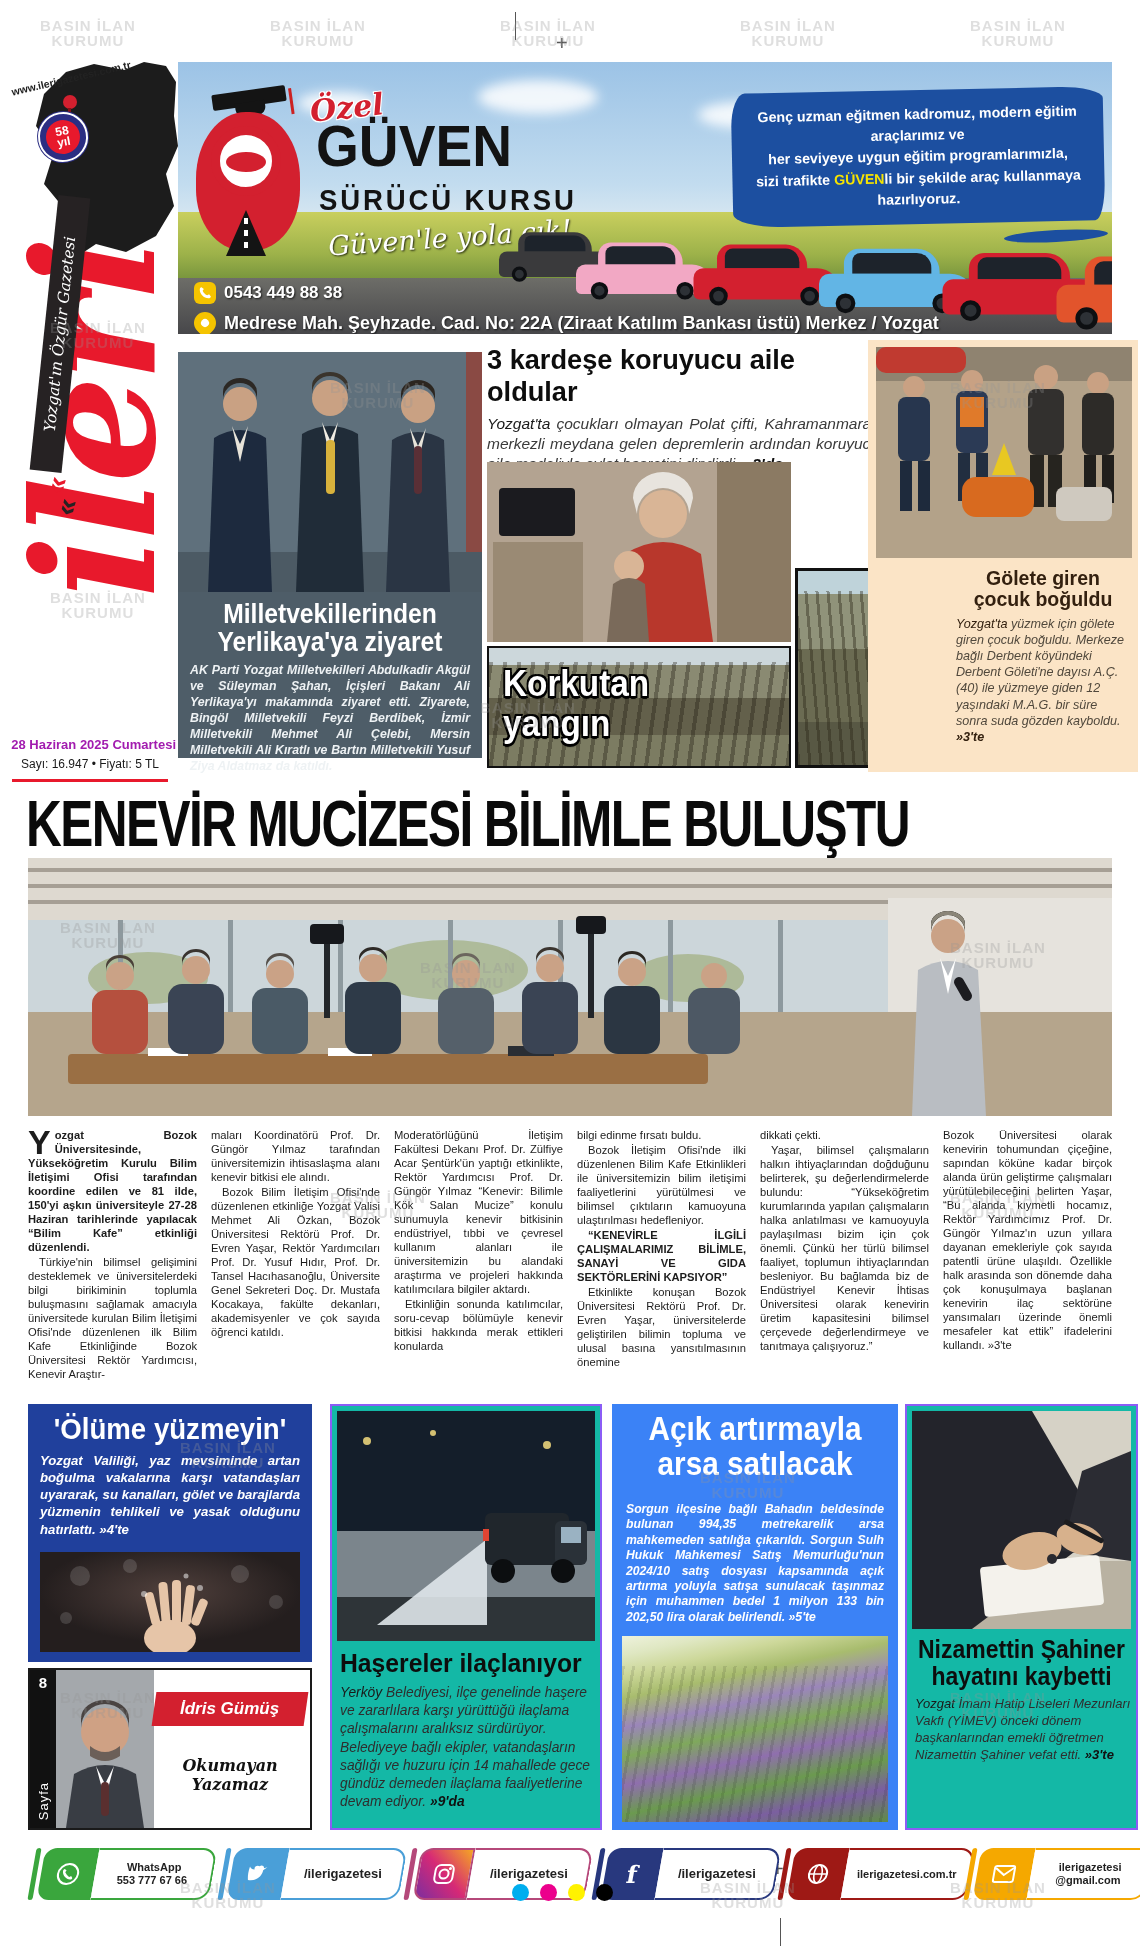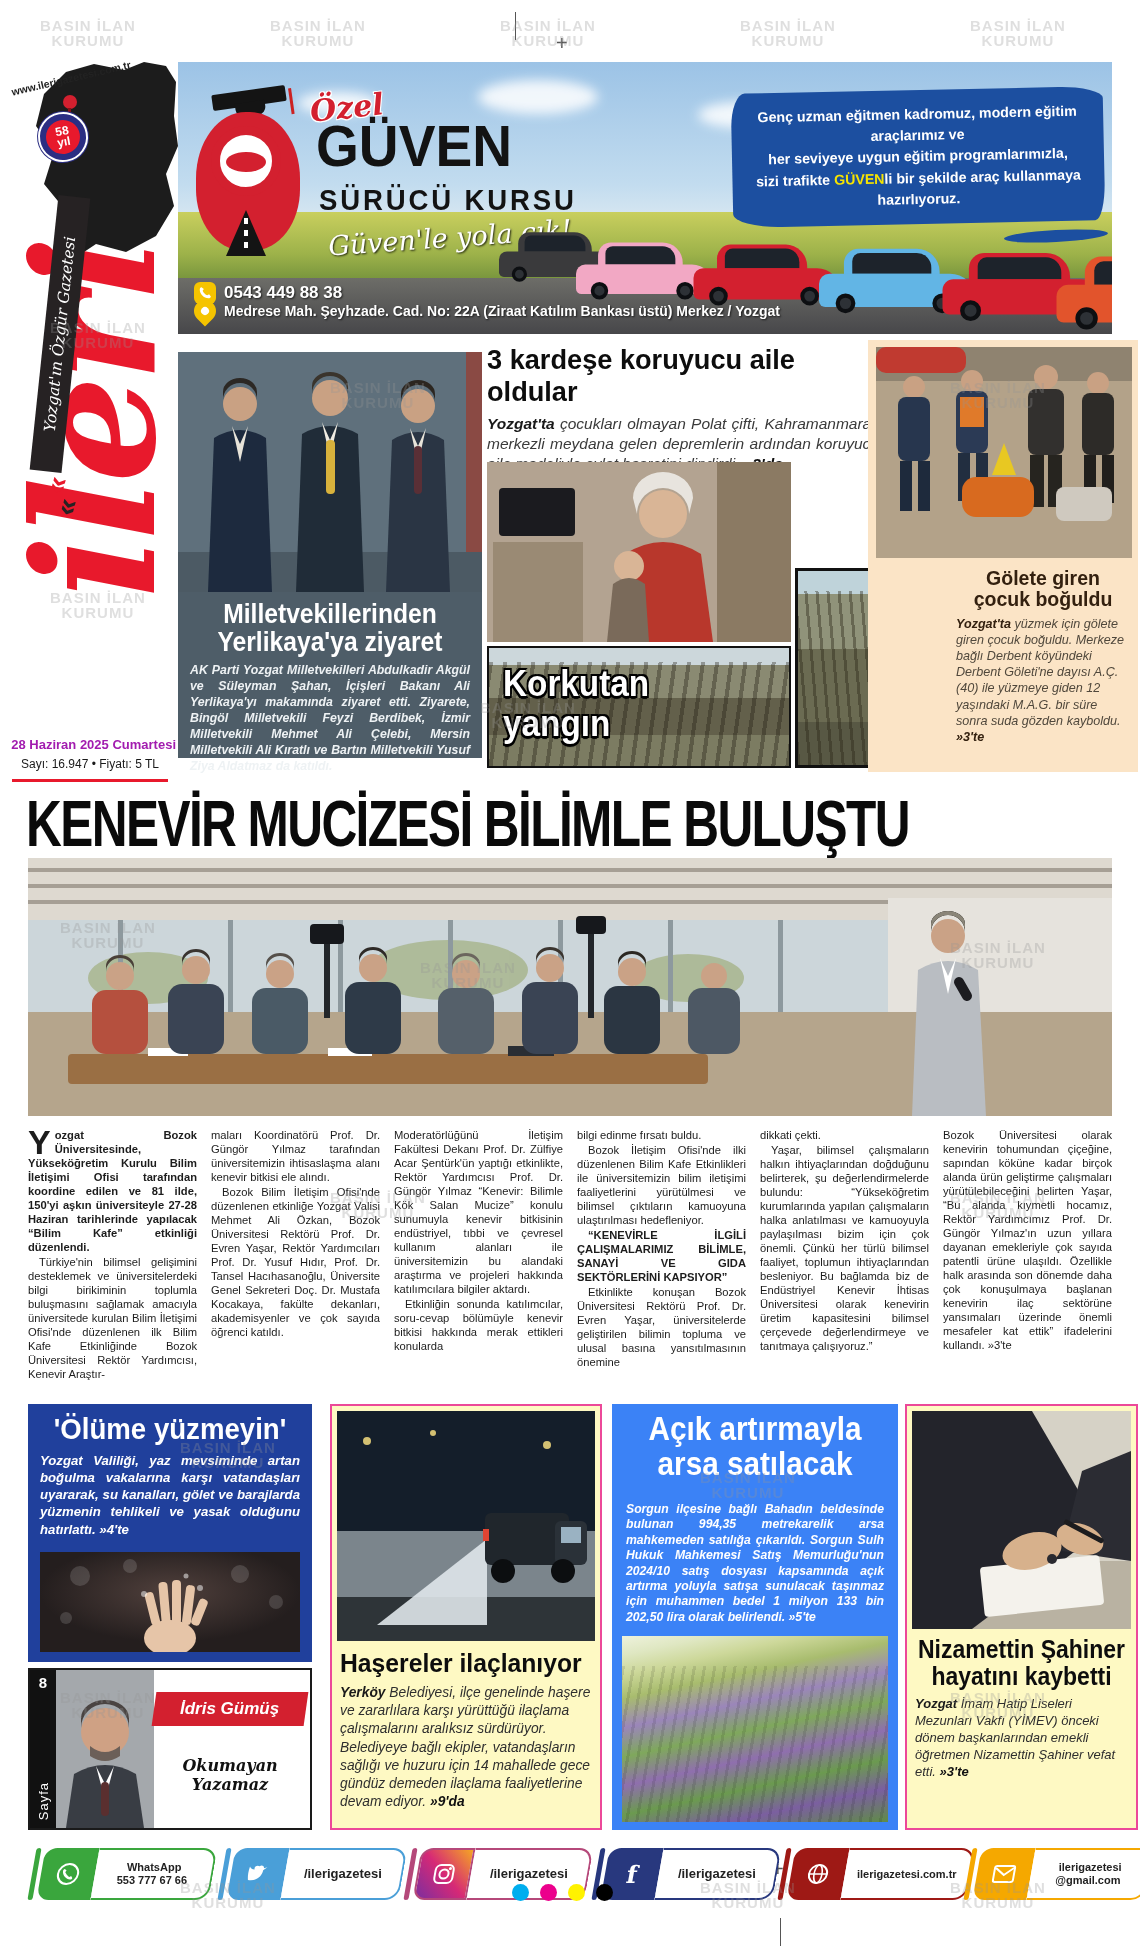--- a/index.html
+++ b/index.html
@@ -52,21 +52,21 @@
   .car{position:absolute;width:150px;height:62px;}
   .car .cab{position:absolute;left:24px;right:34px;top:0;height:30px;border-radius:14px 22px 0 0;background:var(--c);}
   .car .win{position:absolute;left:32px;right:42px;top:4px;height:20px;background:#1d232b;border-radius:8px 14px 0 0;}
   .car .bd{position:absolute;left:0;right:0;bottom:6px;height:32px;border-radius:10px 24px 6px 6px;background:var(--c);}
   .car .w1,.car .w2{position:absolute;bottom:0;width:19px;height:19px;border-radius:50%;background:#2d3136;border:4px solid #0d0f12;box-sizing:border-box;}
   .car .w1{left:16px;} .car .w2{right:22px;}
   .adrow{position:absolute;display:flex;align-items:center;gap:8px;color:#fff;font-weight:bold;text-shadow:1px 1px 2px rgba(0,0,0,.7);}
   .icbox{width:22px;height:22px;border-radius:6px;background:#f5c400;display:flex;align-items:center;justify-content:center;flex:0 0 22px;}
   
   .hl{font-weight:900;color:#0d0d0d;}
-  .lead-b{font-weight:bold;font-style:italic;color:#1a1a1a;}
+  .lead-b{font-weight:normal;font-style:italic;color:#1a1a1a;}
   .ref{font-weight:bold;font-style:italic;color:#111;}
   #st-koruyucu{left:487px;top:344px;width:392px;}
   #st-koruyucu h2{margin:0;font-size:28px;transform:scaleX(.97);transform-origin:0 50%;}
   #st-koruyucu p{margin:6px 0 0;font-style:italic;font-size:15.5px;line-height:1.3;color:#3a3a3a;text-align:justify;}
   #panel-yerlikaya{left:178px;top:592px;width:304px;height:166px;background:#4e5d68;box-sizing:border-box;padding:8px 12px;}
   #panel-yerlikaya .h{color:#fff;font-size:28px;font-weight:900;line-height:1.0;text-align:center;transform:scaleX(.88);transform-origin:50% 50%;}
   #panel-yerlikaya p{margin:7px 0 0;font-style:italic;font-weight:600;font-size:12.3px;line-height:1.3;color:#eef2f4;text-align:justify;}
   #panel-golet{left:868px;top:340px;width:270px;height:432px;background:#fbe4c6;}
   #golet-h{left:86px;top:228px;width:178px;text-align:center;font-size:19.5px;font-weight:900;line-height:1.06;color:#33200f;}
   #golet-b{left:88px;top:276px;width:172px;font-style:italic;font-size:12.6px;line-height:1.28;color:#50483c;}
@@ -91,21 +91,21 @@
   #writer-box{left:28px;top:1668px;width:284px;height:162px;border:2px solid #1a1a1a;box-sizing:border-box;}
   #writer-strip{position:absolute;left:0;top:0;width:26px;height:100%;background:#111;color:#fff;}
   #writer-strip .num{position:absolute;top:4px;width:100%;text-align:center;font-weight:bold;font-size:15px;}
   #writer-strip .lbl{position:absolute;bottom:8px;left:0;width:100%;display:flex;justify-content:center;}
   #writer-strip .lbl span{writing-mode:vertical-rl;transform:rotate(180deg);font-size:13px;letter-spacing:1px;}
   #writer-name{position:absolute;left:124px;top:22px;width:152px;height:34px;background:#d3202f;transform:skewX(-8deg);
       display:flex;align-items:center;justify-content:center;}
   #writer-name span{transform:skewX(8deg);color:#fff;font-weight:bold;font-style:italic;font-size:17px;}
   #writer-title{position:absolute;left:124px;top:86px;width:152px;text-align:center;font-family:"DejaVu Serif",serif;
       font-style:italic;font-weight:bold;font-size:16px;color:#111;}
-  .wcol{position:absolute;border:2px solid #ec4899;box-sizing:border-box;background:#fef9c3;}
+  .wcol{position:absolute;border:2px solid #8b5cf6;box-sizing:border-box;background:#14b8a6;}
   #col-hasere{left:330px;top:1404px;width:272px;height:426px;}
   #col-hasere .h{position:absolute;left:8px;top:242px;font-size:26px;transform:scaleX(.95);transform-origin:0 50%;}
   #col-hasere p{position:absolute;left:8px;top:278px;width:252px;margin:0;font-style:italic;font-size:13.8px;line-height:1.32;color:#2e2e2e;}
   #panel-arsa{left:612px;top:1404px;width:286px;height:426px;background:#3b82f6;}
   #panel-arsa .h{position:absolute;left:0;top:8px;width:100%;text-align:center;color:#fff;font-size:33px;font-weight:900;
       line-height:1.05;transform:scaleX(.9);transform-origin:50% 0;}
   #panel-arsa p{position:absolute;left:14px;top:98px;width:258px;margin:0;color:#fff;font-weight:bold;font-style:italic;
       font-size:12.2px;line-height:1.26;text-align:justify;}
   #col-sahiner{left:905px;top:1404px;width:233px;height:426px;}
   #col-sahiner .h{position:absolute;left:0;top:230px;width:100%;text-align:center;font-size:25px;line-height:1.06;transform:scaleX(.92);transform-origin:50% 0;}
@@ -233,21 +233,21 @@
       </div>
 
     <div class="adrow" style="left:16px;bottom:30px;font-size:17px;">
       <span class="icbox">
         <svg width="14" height="14" viewBox="0 0 24 24">
             <path d="M6 2 C4 2 3 4 3 6 C3 14 10 21 18 21 C20 21 22 20 22 18 L19 14 L16 16 C13 15 9 11 8 8 L10 5 Z" fill="#fff"></path>
           </svg>
       </span>
       <span>0543 449 88 38</span>
     </div>
-    <div class="adrow" style="left:16px;bottom:12px;font-size:14px;align-items:center;">
+    <div class="adrow" style="left:16px;bottom:0;font-size:18px;align-items:center;">
       <span class="icbox" style="border-radius:50% 50% 50% 0;transform:rotate(-45deg);">
         <span style="width:8px;height:8px;border-radius:50%;background:#fff;display:block;"></span>
       </span>
       <span>Medrese Mah. Şeyhzade. Cad. No: 22A (Ziraat Katılım Bankası üstü) Merkez / Yozgat</span>
     </div>
   </div>
 
   <div id="st-koruyucu" class="abs">
     <h2 class="hl">3 kardeşe koruyucu aile oldular</h2>
     <p><span class="lead-b">Yozgat'ta</span><span> çocukları olmayan Polat çifti, Kahramanmaraş merkezli meydana gelen depremlerin ardından koruyucu aile modeliyle evlat hasretini dindirdi. </span><span class="ref">»2'de</span></p>

